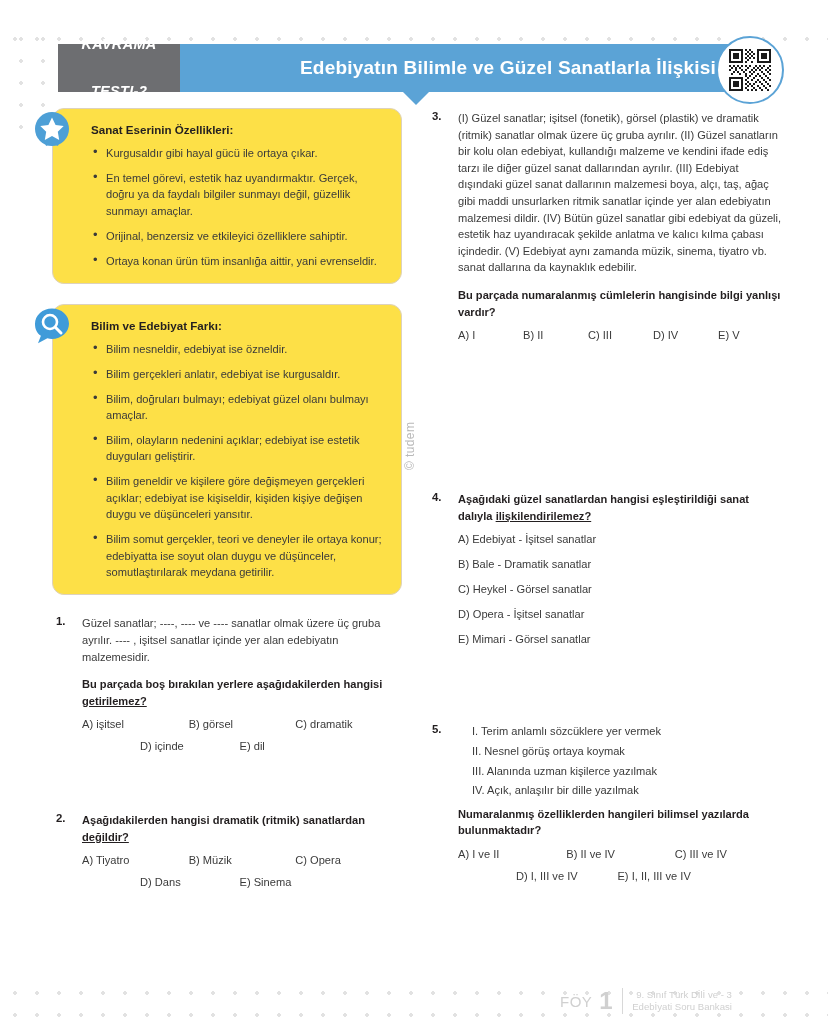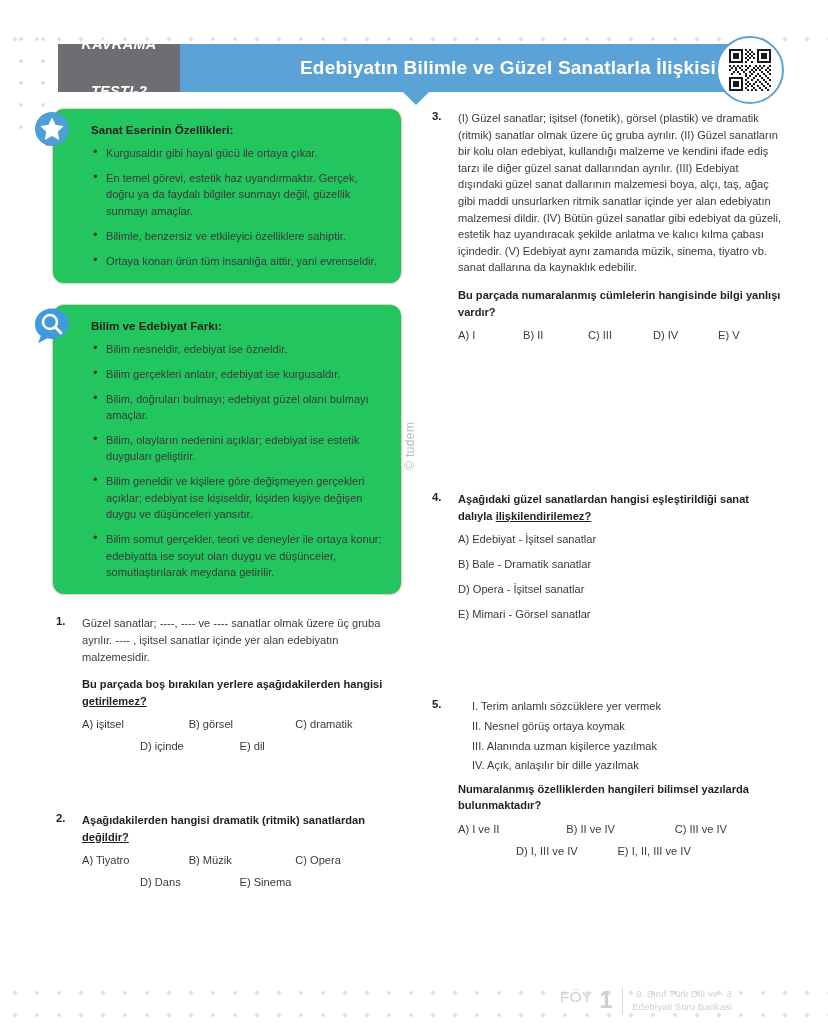--- a/index.html
+++ b/index.html
@@ -99,21 +99,21 @@
     image-rendering: pixelated;
   }
 
   
   .col-left  { position: absolute; left: 52px;  top: 108px; width: 350px; }
   .col-right { position: absolute; left: 428px; top: 110px; width: 355px; }
 
   
   .infobox {
     position: relative;
-    background: #22c55e;
+    background: #fde047;
     border: 1px solid #ddd2bd;
     border-radius: 12px;
     padding: 14px 16px 14px 38px;
     margin-bottom: 20px;
   }
   .infobox-icon {
     position: absolute;
     left: -22px;
     top: 0px;
     width: 42px; height: 42px;
@@ -236,21 +236,21 @@
     white-space: nowrap;
     letter-spacing: .4px;
   }
 
   
   .footer {
     position: absolute;
     left: 560px;
     top: 988px;
     display: flex;
-    align-items: flex-start;
+    align-items: center;
     color: #d0d0d0;
   }
   .footer-foy {
     font-size: 15px;
     letter-spacing: .5px;
   }
   .footer-num {
     font-size: 24px;
     font-weight: bold;
     margin: 0 9px 0 7px;
@@ -417,21 +417,21 @@
     <div class="infobox">
       <svg class="infobox-icon" viewBox="0 0 42 42">
         <circle cx="21" cy="20" r="17" fill="#4d9fd6"></circle>
         <path d="M21 8.5l3.6 7.4 8.1 1.2-5.9 5.7 1.4 8.1L21 27.1l-7.2 3.8 1.4-8.1-5.9-5.7 8.1-1.2z" fill="#ffffff"></path>
         <path d="M14 33 L21 30 L28 33 L27 37 L21 34.5 L15 37 Z" fill="#4d9fd6"></path>
       </svg>
       <h3>Sanat Eserinin Özellikleri:</h3>
       <ul>
         <li>Kurgusaldır gibi hayal gücü ile ortaya çıkar.</li>
         <li>En temel görevi, estetik haz uyandırmaktır. Gerçek, doğru ya da faydalı bilgiler sunmayı değil, güzellik sunmayı amaçlar.</li>
-        <li>Bilimle, benzersiz ve etkileyici özelliklere sahiptir.</li>
+        <li>Orijinal, benzersiz ve etkileyici özelliklere sahiptir.</li>
         <li>Ortaya konan ürün tüm insanlığa aittir, yani evrenseldir.</li>
       </ul>
     </div>
 
     <div class="infobox">
       <svg class="infobox-icon" viewBox="0 0 42 42">
         <path d="M21 3.5c9.4 0 17 6.8 17 15.2 0 8.4-7.6 15.2-17 15.2-1.6 0-3.1-.2-4.6-.6l-9.4 5 2.9-7.6C5.6 27.9 4 23.8 4 18.7 4 10.3 11.6 3.5 21 3.5z" fill="#3f9bd9"></path>
         <circle cx="19" cy="17" r="7" fill="none" stroke="#ffffff" stroke-width="2.6"></circle>
         <line x1="24.3" y1="22.3" x2="30" y2="28" stroke="#ffffff" stroke-width="3" stroke-linecap="round"></line>
       </svg>
@@ -501,20 +501,21 @@
     </div>
 
     <div class="q" style="margin-top:150px;">
       <span class="q-num">4.</span>
       <div class="q-stem" style="margin-top:0;">
         <span>Aşağıdaki güzel sanatlardan hangisi eşleştirildiği sanat dalıyla </span><u>ilişkilendirilemez?</u>
       </div>
       <div class="opts-stack">
         <div>A) Edebiyat - İşitsel sanatlar</div>
         <div>B) Bale - Dramatik sanatlar</div>
+        <div>C) Heykel - Görsel sanatlar</div>
         <div>D) Opera - İşitsel sanatlar</div>
         <div>E) Mimari - Görsel sanatlar</div>
       </div>
     </div>
 
     <div class="q" style="margin-top:78px;">
       <span class="q-num">5.</span>
       <ul class="roman-list">
         <li>I. Terim anlamlı sözcüklere yer vermek</li>
         <li>II. Nesnel görüş ortaya koymak</li>

